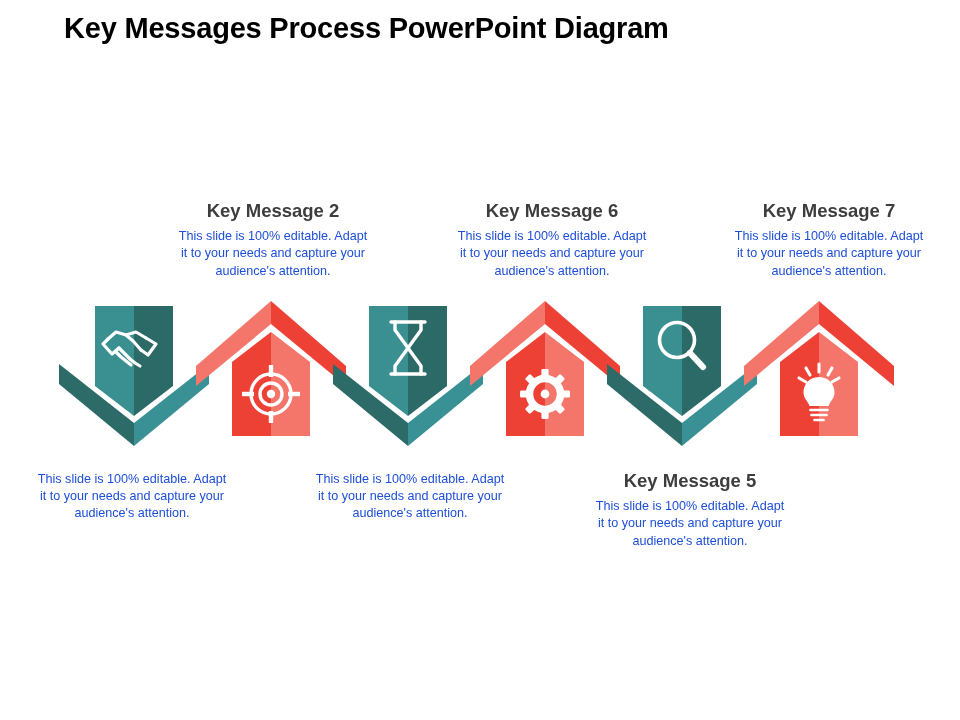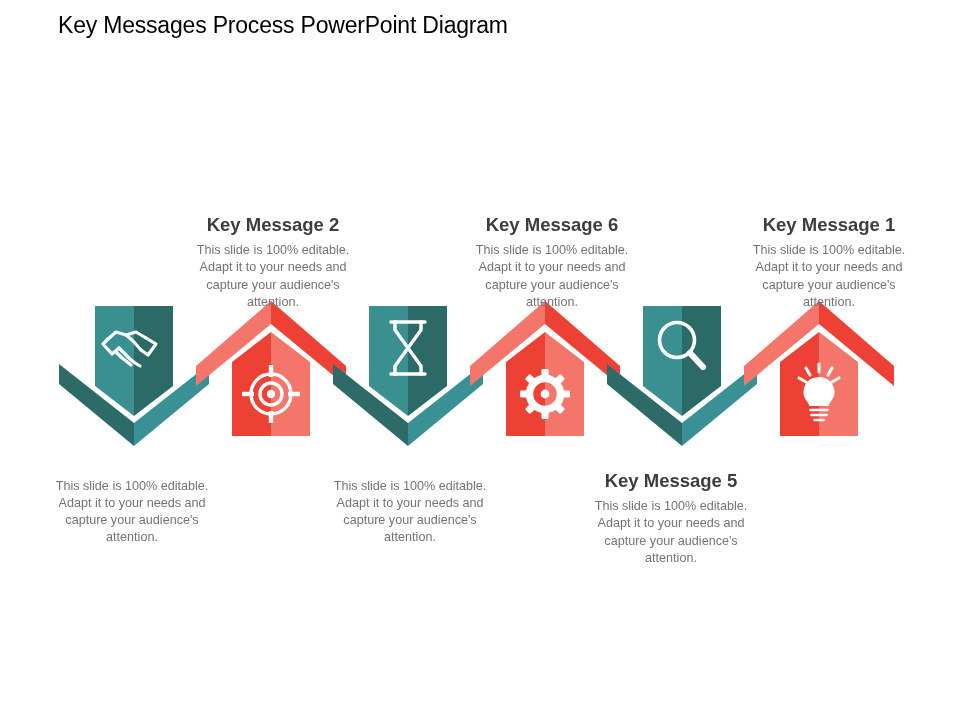--- a/index.html
+++ b/index.html
@@ -20,52 +20,52 @@
     position: absolute;
     left: 0; top: 0;
     width: 960px;
     height: 720px;
     background: #ffffff;
   }
 
   
   #slide-title {
     position: absolute;
-    left: 58px;
+    left: 64px;
     top: 12px;
     width: 820px;
-    font-size: 23px;
-    font-weight: normal;
+    font-size: 29px;
+    font-weight: bold;
     color: #000000;
     letter-spacing: -0.2px;
     white-space: nowrap;
   }
 
   
   .msg-block {
     position: absolute;
     width: 220px;
     text-align: center;
   }
   .msg-title {
     font-size: 18.5px;
     font-weight: bold;
     color: #3d3d3d;
     margin: 0 0 7px 0;
     line-height: 1.1;
   }
   .msg-body {
     font-size: 12.6px;
-    color: #737373;
+    color: #1d4ed8;
     line-height: 1.36;
-    margin: 7px;
+    margin: 0;
     padding: 0 12px;
   }
 
-  .msg-top  { top: 215px; }
+  .msg-top  { top: 201px; }
   .msg-bot  { top: 471px; }
 
   
   #diagram {
     position: absolute;
     left: 0;
     top: 296px;
     width: 960px;
     height: 150px;
   }
@@ -212,30 +212,30 @@
     <div class="msg-title">Key Message 2</div>
     <div class="msg-body">This slide is 100% editable. Adapt it to your needs and capture your audience's attention.</div>
   </div>
 
   <div class="msg-block msg-top" style="left:442px;">
     <div class="msg-title">Key Message 6</div>
     <div class="msg-body">This slide is 100% editable. Adapt it to your needs and capture your audience's attention.</div>
   </div>
 
   <div class="msg-block msg-top" style="left:719px;">
-    <div class="msg-title">Key Message 1</div>
+    <div class="msg-title">Key Message 7</div>
     <div class="msg-body">This slide is 100% editable. Adapt it to your needs and capture your audience's attention.</div>
   </div>
 
   <div class="msg-block msg-bot" style="left:22px;">
     <div class="msg-body">This slide is 100% editable. Adapt it to your needs and capture your audience's attention.</div>
   </div>
 
   <div class="msg-block msg-bot" style="left:300px;">
     <div class="msg-body">This slide is 100% editable. Adapt it to your needs and capture your audience's attention.</div>
   </div>
 
-  <div class="msg-block msg-bot" style="left:561px;">
+  <div class="msg-block msg-bot" style="left:580px;">
     <div class="msg-title">Key Message 5</div>
     <div class="msg-body">This slide is 100% editable. Adapt it to your needs and capture your audience's attention.</div>
   </div>
 
 </div>
 
 </body></html>

